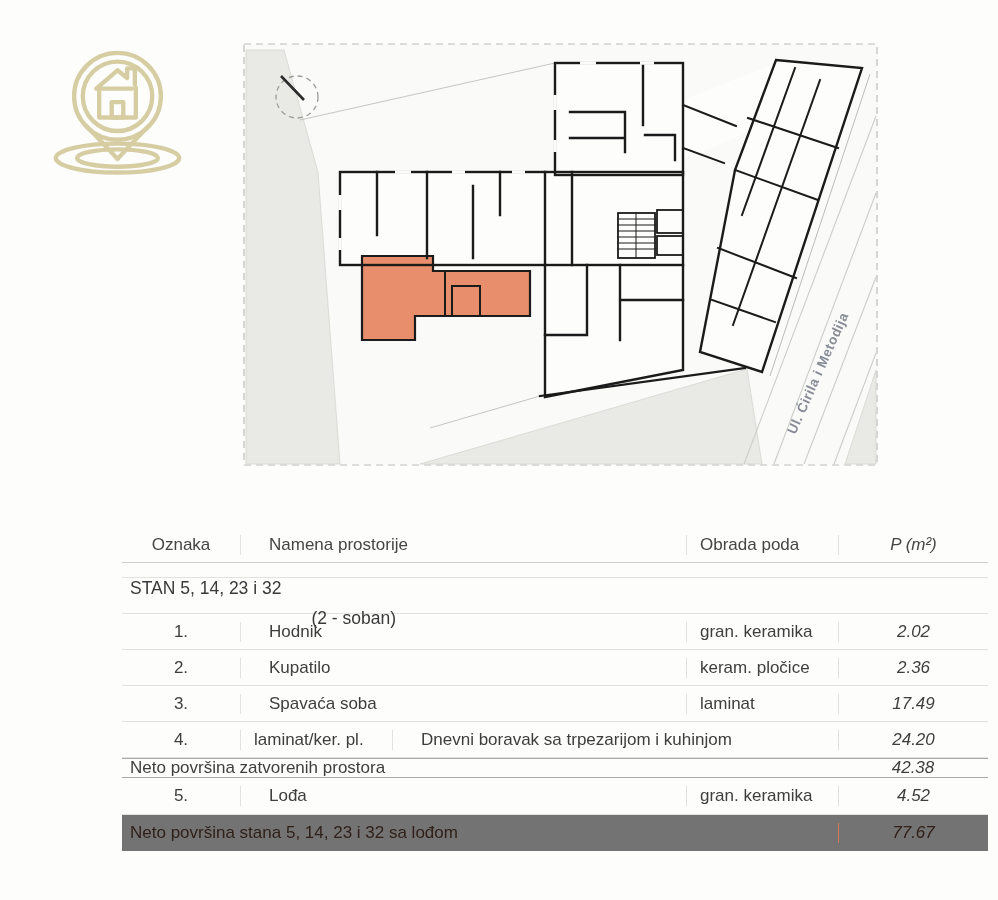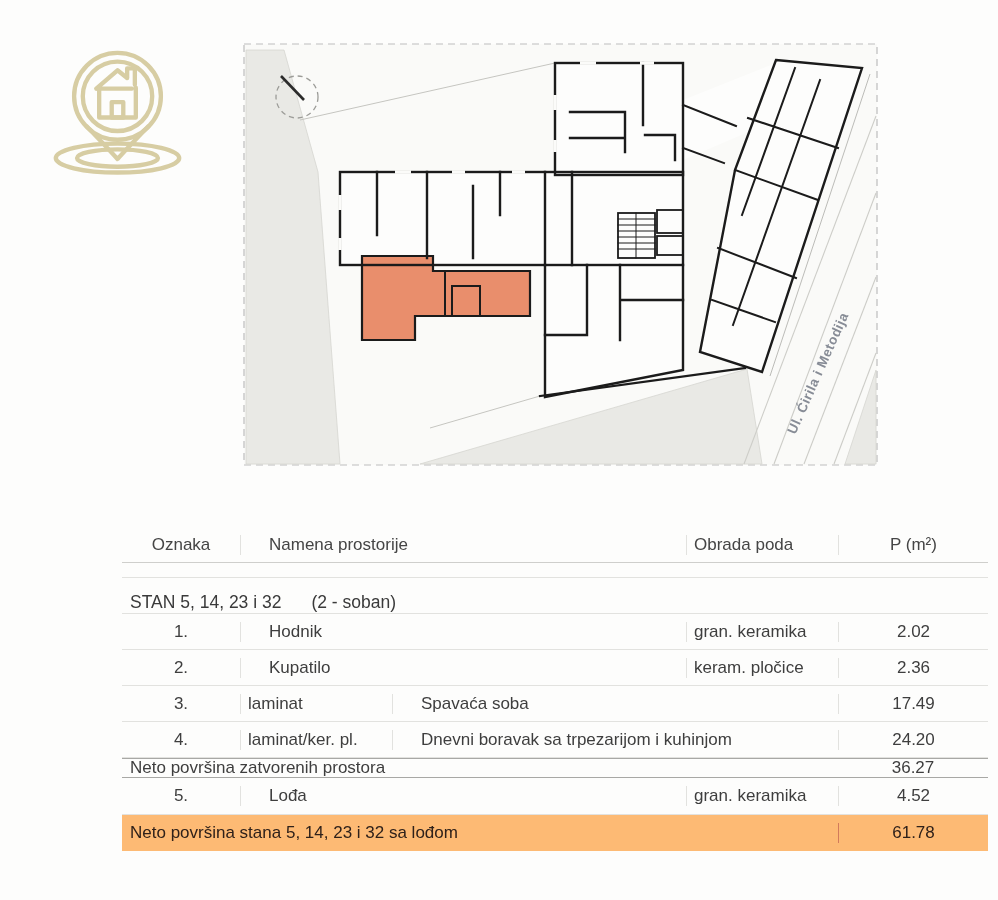--- a/index.html
+++ b/index.html
@@ -7,32 +7,32 @@
         font-family:"Liberation Sans",sans-serif;color:#3e3e3e;}
   svg{display:block;}
   .logo{position:absolute;left:50px;top:30px;}
   .plan{position:absolute;left:0;top:0;}
   
   .tbl{position:absolute;left:122px;top:527px;width:866px;}
   .row{display:flex;box-sizing:border-box;align-items:center;}
   .cell{box-sizing:border-box;display:flex;align-items:center;font-size:17px;color:#3e3e3e;}
   .c1{width:118px;justify-content:center;}
   .c2{width:446px;padding-left:28px;border-left:1px solid #e2e2df;}
-  .c3{width:152px;padding-left:7px;border-left:1px solid #e2e2df;}
-  .c4{width:150px;justify-content:center;border-left:1px solid #e2e2df;}
+  .c3{width:152px;padding-left:13px;border-left:1px solid #e2e2df;}
+  .c4{width:150px;justify-content:center;border-left:1px solid #e2e2df;font-style:italic;}
   .thead{height:36px;border-bottom:1px solid #cfcfcc;}
   .thead .cell{color:#454545;}
   .section{margin-top:14px;height:37px;border-top:1px solid #e2e2df;border-bottom:1px solid #e2e2df;
-           display:flex;align-items:flex-end;padding-left:8px;box-sizing:border-box;font-size:17.5px;color:#3a3a3a;}
-  .section .sub{margin-left:30px;}
+           display:flex;align-items:flex-start;padding-left:8px;box-sizing:border-box;font-size:17.5px;color:#3a3a3a;}
+  .section .sub{margin-left:30px;margin-top:30px;}
   .r{height:36px;border-bottom:1px solid #e2e2df;}
   .subtotal{height:20px;border-top:1px solid #a8a8a5;border-bottom:1px solid #a8a8a5;}
   .mc{flex:1;padding-left:8px;}
   .loggia{height:37px;border-bottom:1px solid #e2e2df;}
-  .total{height:36px;background:#fdba74;}
+  .total{height:36px;background:#737373;}
   .total .cell{color:#2f211a;}
   .total .c4{border-left:1px solid #d27a5b;}
   .subtotal .c4{border-left:none;}
 </style>
 </head>
 <body>
 
 <div class="page">
 
   <svg class="logo" width="135" height="150" viewBox="0 0 140 150">
@@ -131,42 +131,42 @@
       <div class="cell c4">2.02</div>
     </div>
     <div class="row r">
       <div class="cell c1">2.</div>
       <div class="cell c2">Kupatilo</div>
       <div class="cell c3">keram. pločice</div>
       <div class="cell c4">2.36</div>
     </div>
     <div class="row r">
       <div class="cell c1">3.</div>
+      <div class="cell c2">Spavaća soba</div>
       <div class="cell c3">laminat</div>
-      <div class="cell c2">Spavaća soba</div>
       <div class="cell c4">17.49</div>
     </div>
     <div class="row r">
       <div class="cell c1">4.</div>
       <div class="cell c3">laminat/ker. pl.</div>
       <div class="cell c2">Dnevni boravak sa trpezarijom i kuhinjom</div>
       <div class="cell c4">24.20</div>
     </div>
 
     <div class="row subtotal">
       <div class="cell mc">Neto površina zatvorenih prostora</div>
-      <div class="cell c4">36.27</div>
+      <div class="cell c4">42.38</div>
     </div>
 
     <div class="row loggia">
       <div class="cell c1">5.</div>
       <div class="cell c2">Lođa</div>
       <div class="cell c3">gran. keramika</div>
       <div class="cell c4">4.52</div>
     </div>
 
     <div class="row total">
       <div class="cell mc">Neto površina stana 5, 14, 23 i 32 sa lođom</div>
-      <div class="cell c4">61.78</div>
+      <div class="cell c4">77.67</div>
     </div>
 
   </div>
 </div>
 
 </body></html>

